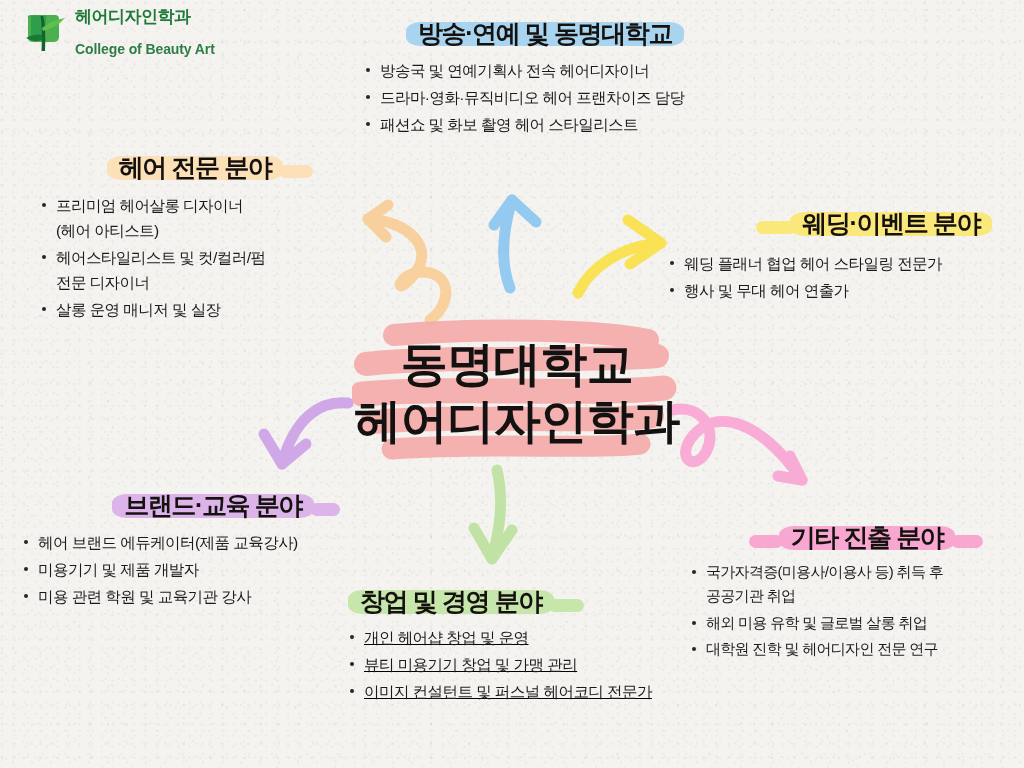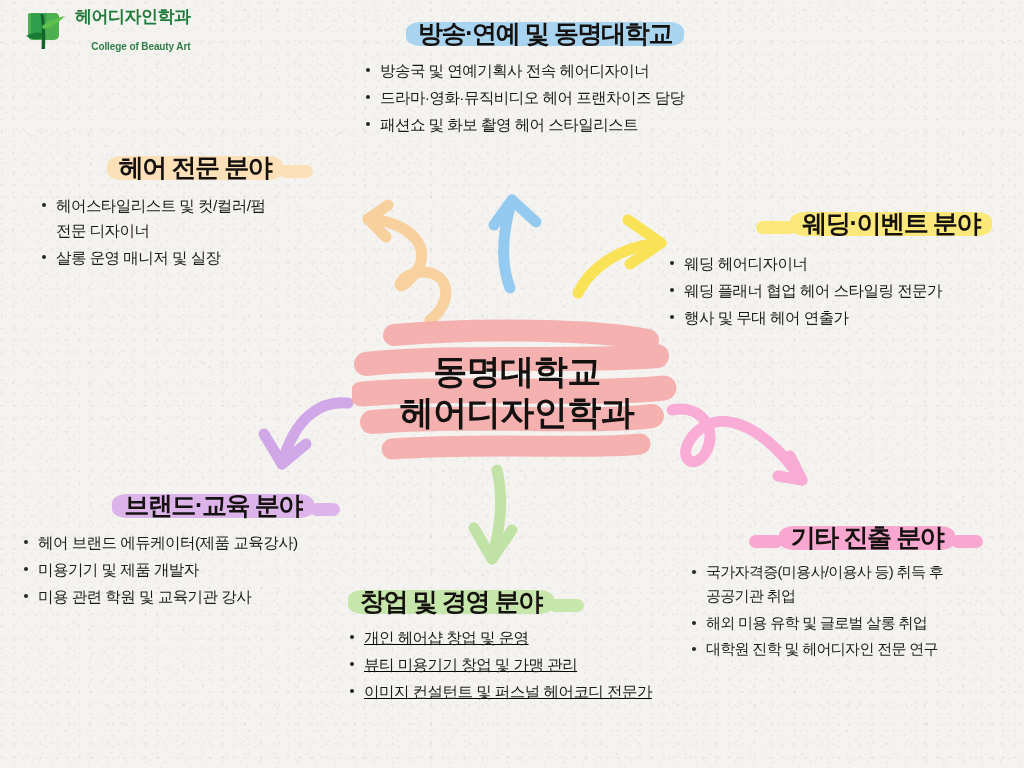--- a/index.html
+++ b/index.html
@@ -26,21 +26,21 @@
   }
   #arrow-layer{position:absolute;inset:0;z-index:1;pointer-events:none;}
 
   .block{position:absolute;z-index:3;}
 
   
   #logo{position:absolute;left:22px;top:8px;z-index:4;display:flex;align-items:center;gap:7px;}
   #logo .mark{width:46px;height:42px;flex:0 0 auto;}
   #logo .words{line-height:1;}
   #logo .ko{font-size:17px;font-weight:bold;color:#1f7a3a;letter-spacing:-.5px;}
-  #logo .en{font-size:10px;font-weight:bold;color:#2e7d46;letter-spacing:-.1px;margin-top:17px;text-align:right;}
+  #logo .en{font-size:14px;font-weight:bold;color:#2e7d46;letter-spacing:-.1px;margin-top:17px;text-align:right;}
 
   
   .heading{
     position:relative;display:inline-block;
     font-size:25px;font-weight:bold;color:#15110f;
     letter-spacing:-1.4px;white-space:nowrap;
     padding:1px 12px;line-height:1.12;
   }
   .heading .hl{
     position:absolute;left:0;right:0;top:14%;bottom:6%;
@@ -70,21 +70,21 @@
   }
 
   
   #center-title{
     position:absolute;left:352px;top:318px;width:330px;height:148px;z-index:3;
     display:flex;align-items:center;justify-content:center;
   }
   #center-title .scrub{position:absolute;inset:0;z-index:0;}
   #center-title .title-text{
     position:relative;z-index:1;text-align:center;
-    font-size:34px;font-weight:bold;color:#141210;
+    font-size:47px;font-weight:bold;color:#141210;
     letter-spacing:-.5px;line-height:1.22;white-space:pre-line;
   }
 
   
   #sec-broadcast{left:330px;top:18px;width:430px;text-align:left;}
   #sec-broadcast .head-wrap{text-align:center;}
   #sec-broadcast ul.items{margin-left:34px;margin-top:10px;}
 
   #sec-hair{left:20px;top:152px;width:350px;}
   #sec-hair .head-wrap{text-align:center;}
@@ -189,36 +189,37 @@
 
 <div class="block" id="sec-hair">
   <div class="head-wrap">
     <div class="heading">
       <span class="hl" style="background:#fbe0b8"></span>
       <span class="nub" style="background:#fbe0b8;right:-30px;"></span>
       <span>헤어 전문 분야</span>
     </div>
   </div>
   <ul class="items">
+    <li>프리미엄 헤어살롱 디자이너
+(헤어 아티스트)</li>
     <li>헤어스타일리스트 및 컷/컬러/펌
 전문 디자이너</li>
     <li>살롱 운영 매니저 및 실장</li>
   </ul>
 </div>
 
 <div class="block" id="sec-wedding">
   <div class="head-wrap">
     <div class="heading">
       <span class="hl" style="background:#fbe87a"></span>
       <span class="nub" style="background:#fbe87a;left:-34px;width:40px;"></span>
       <span>웨딩·이벤트 분야</span>
     </div>
   </div>
   <ul class="items">
-    <li>웨딩 헤어디자이너</li>
     <li>웨딩 플래너 협업 헤어 스타일링 전문가</li>
     <li>행사 및 무대 헤어 연출가</li>
   </ul>
 </div>
 
 <div class="block" id="sec-brand">
   <div class="head-wrap">
     <div class="heading">
       <span class="hl" style="background:#dcb4ea"></span>
       <span class="nub" style="background:#dcb4ea;right:-26px;width:30px;"></span>

